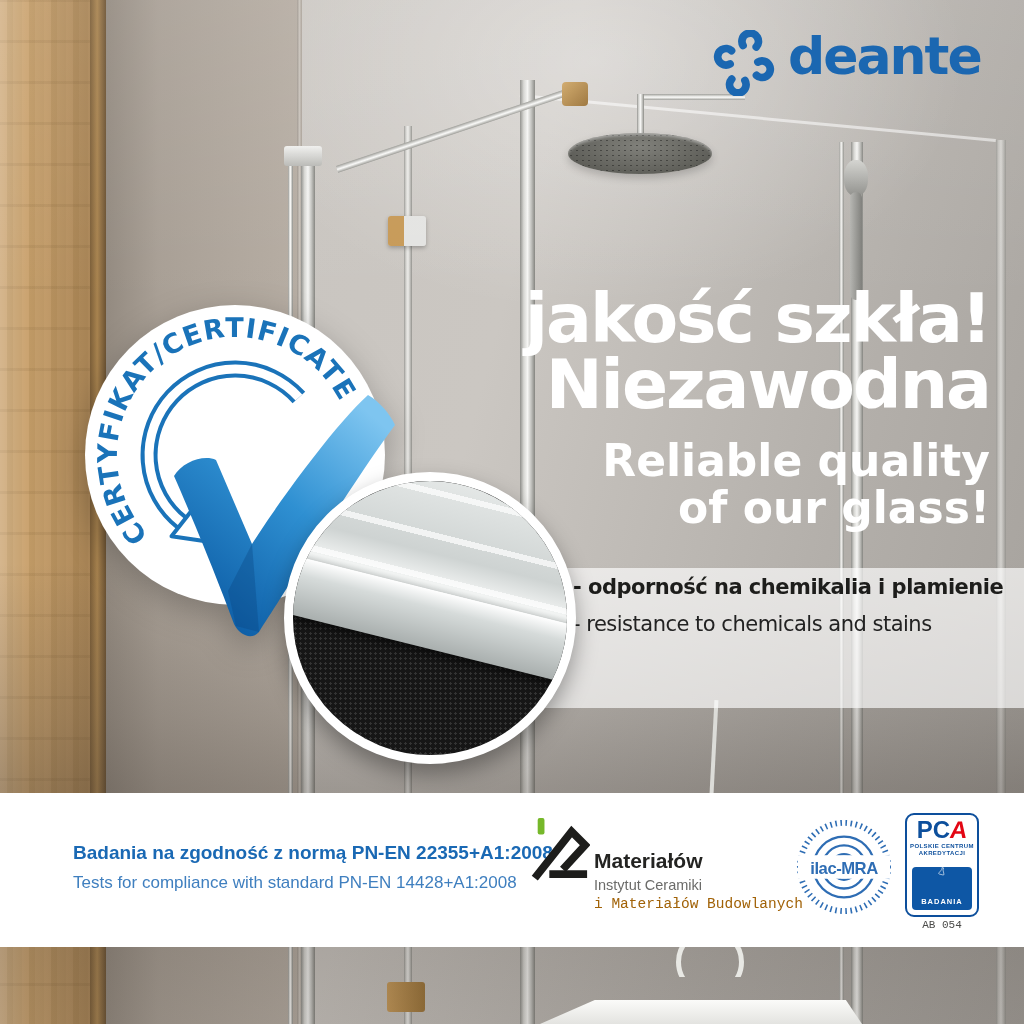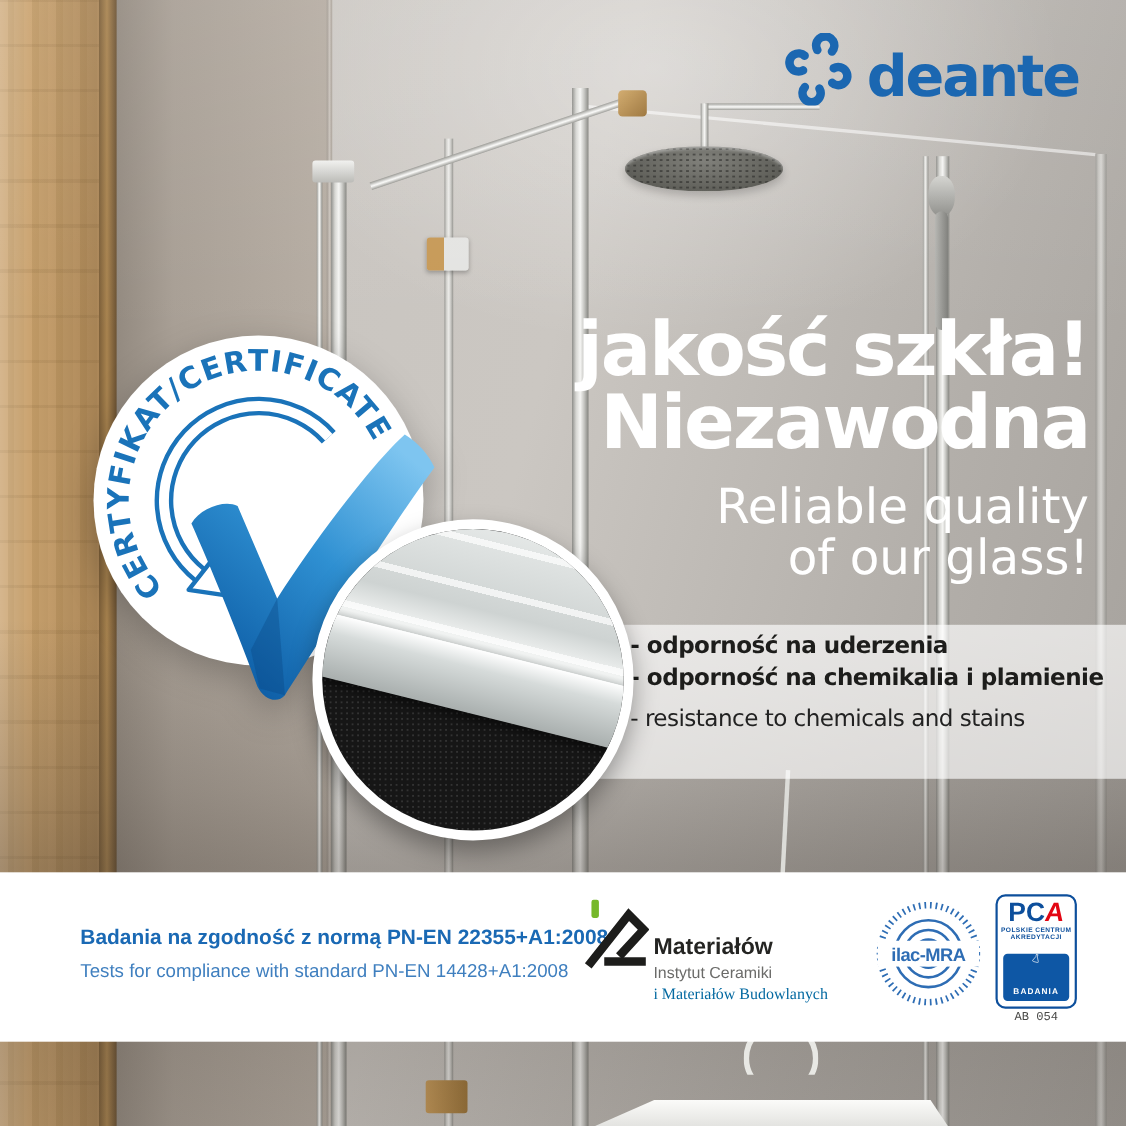--- a/index.html
+++ b/index.html
@@ -58,29 +58,29 @@
     rgba(255,255,255,.08) 0%,transparent 30%,transparent 55%,
     rgba(70,62,55,.22) 70%,rgba(60,52,45,.32) 77%,rgba(60,52,45,.18) 100%);}
   .hose-line{left:708px;top:700px;width:4px;height:246px;background:#dcdcd8;transform:rotate(3deg);}
   .hose-loop{left:676px;top:928px;width:58px;height:58px;border:5px solid #e8e8e4;
     border-radius:50%;clip-path:inset(0 0 28% 0);}
   .tray{left:540px;top:1000px;width:322px;height:24px;
     background:linear-gradient(180deg,#fbfbf9,#e3e3e0);
     clip-path:polygon(17% 0,95% 0,100% 100%,0 100%);}
 
   
-  .brand{left:713px;top:30px;display:flex;align-items:flex-end;gap:13px;}
+  .brand{left:713px;top:30px;display:flex;align-items:flex-start;gap:13px;}
   .wordmark{font-family:"DejaVu Sans",sans-serif;font-weight:700;font-size:52px;
     letter-spacing:-2px;color:#1b67b1;line-height:1;}
 
   
   .headline{right:34px;top:286px;text-align:right;}
   .h-pl{font-family:"DejaVu Sans",sans-serif;font-weight:700;font-size:68px;line-height:.97;
     letter-spacing:-2px;color:#fff;}
-  .h-en{font-family:"DejaVu Sans",sans-serif;font-weight:400;font-size:44px;line-height:1.06;
+  .h-en{font-family:"DejaVu Sans",sans-serif;font-weight:700;font-size:44px;line-height:1.06;
     color:#fff;margin-top:20px;}
 
   
   .band{left:540px;top:568px;right:0;height:140px;background:rgba(255,255,255,.66);}
   .features{left:573px;top:573px;}
   .f-pl{font-family:"DejaVu Sans",sans-serif;font-weight:700;font-size:21px;line-height:29px;
     letter-spacing:-.5px;color:#1d1d1b;white-space:nowrap;}
   .f-gap{height:8px;}
   .f-en{font-family:"DejaVu Sans",sans-serif;font-weight:400;font-size:21px;line-height:28px;
     letter-spacing:-.5px;color:#222;white-space:nowrap;}
@@ -102,21 +102,21 @@
   
   .footer{left:0;top:793px;width:1024px;height:154px;background:#fff;}
   .foot-pl{left:73px;top:49px;font-family:"Liberation Sans",sans-serif;font-weight:700;
     font-size:19px;color:#1a69b4;white-space:nowrap;}
   .foot-en{left:73px;top:80px;font-family:"Liberation Sans",sans-serif;font-weight:400;
     font-size:17px;color:#3f7fbf;white-space:nowrap;}
   .luk-mark{left:528px;top:22px;}
   .luk-name{left:594px;top:56px;font-family:"Liberation Sans",sans-serif;font-weight:700;
     font-size:21px;color:#242422;}
   .luk-sub1{left:594px;top:84px;font-family:"Liberation Sans",sans-serif;font-size:14.5px;color:#6b6b69;}
-  .luk-sub2{left:594px;top:103px;font-family:Liberation Serif, serif;font-size:14.5px;color:#0369a1;}
+  .luk-sub2{left:594px;top:103px;font-family:Liberation Mono, monospace;font-size:14.5px;color:#a16207;}
   .ilac{left:795px;top:22px;}
   .pca{left:905px;top:20px;width:74px;height:104px;border:2.5px solid #0d4f9c;border-radius:9px;
     background:#fff;box-sizing:border-box;}
   .pca-name{text-align:center;margin-top:3px;font-family:"Liberation Sans",sans-serif;
     font-weight:700;font-size:24px;line-height:24px;color:#0d4f9c;}
   .pca-a{display:inline-block;transform:skewX(-8deg);color:#e30613;}
   .pca-sub{text-align:center;font-family:"Liberation Sans",sans-serif;font-weight:700;
     font-size:6px;line-height:7px;letter-spacing:.4px;color:#0d4f9c;margin-top:1px;}
   .pca-box{position:absolute;left:5px;right:5px;top:52px;bottom:5px;background:#0e57a5;
     border-radius:4px;display:flex;flex-direction:column;align-items:center;justify-content:flex-end;
@@ -154,21 +154,20 @@
   <div class="abs handshower-body"></div>
   <div class="abs chrome-v right-seam"></div>
   <div class="abs handle-brass"></div>
   <div class="abs shade"></div>
   <div class="abs hose-line"></div>
   <div class="abs hose-loop"></div>
   <div class="abs tray"></div>
 
   <div class="abs band"></div>
   <div class="abs features">
-    <div class="f-pl">- odporność na uderzenia</div>
     <div class="f-pl">- odporność na chemikalia i plamienie</div>
     <div class="f-gap"></div>
     <div class="f-en">- resistance to chemicals and stains</div>
   </div>
 
   <div class="abs headline">
     <div class="h-pl">jakość szkła!</div>
     <div class="h-pl">Niezawodna</div>
     <div class="h-en">
       <div>Reliable quality</div>

